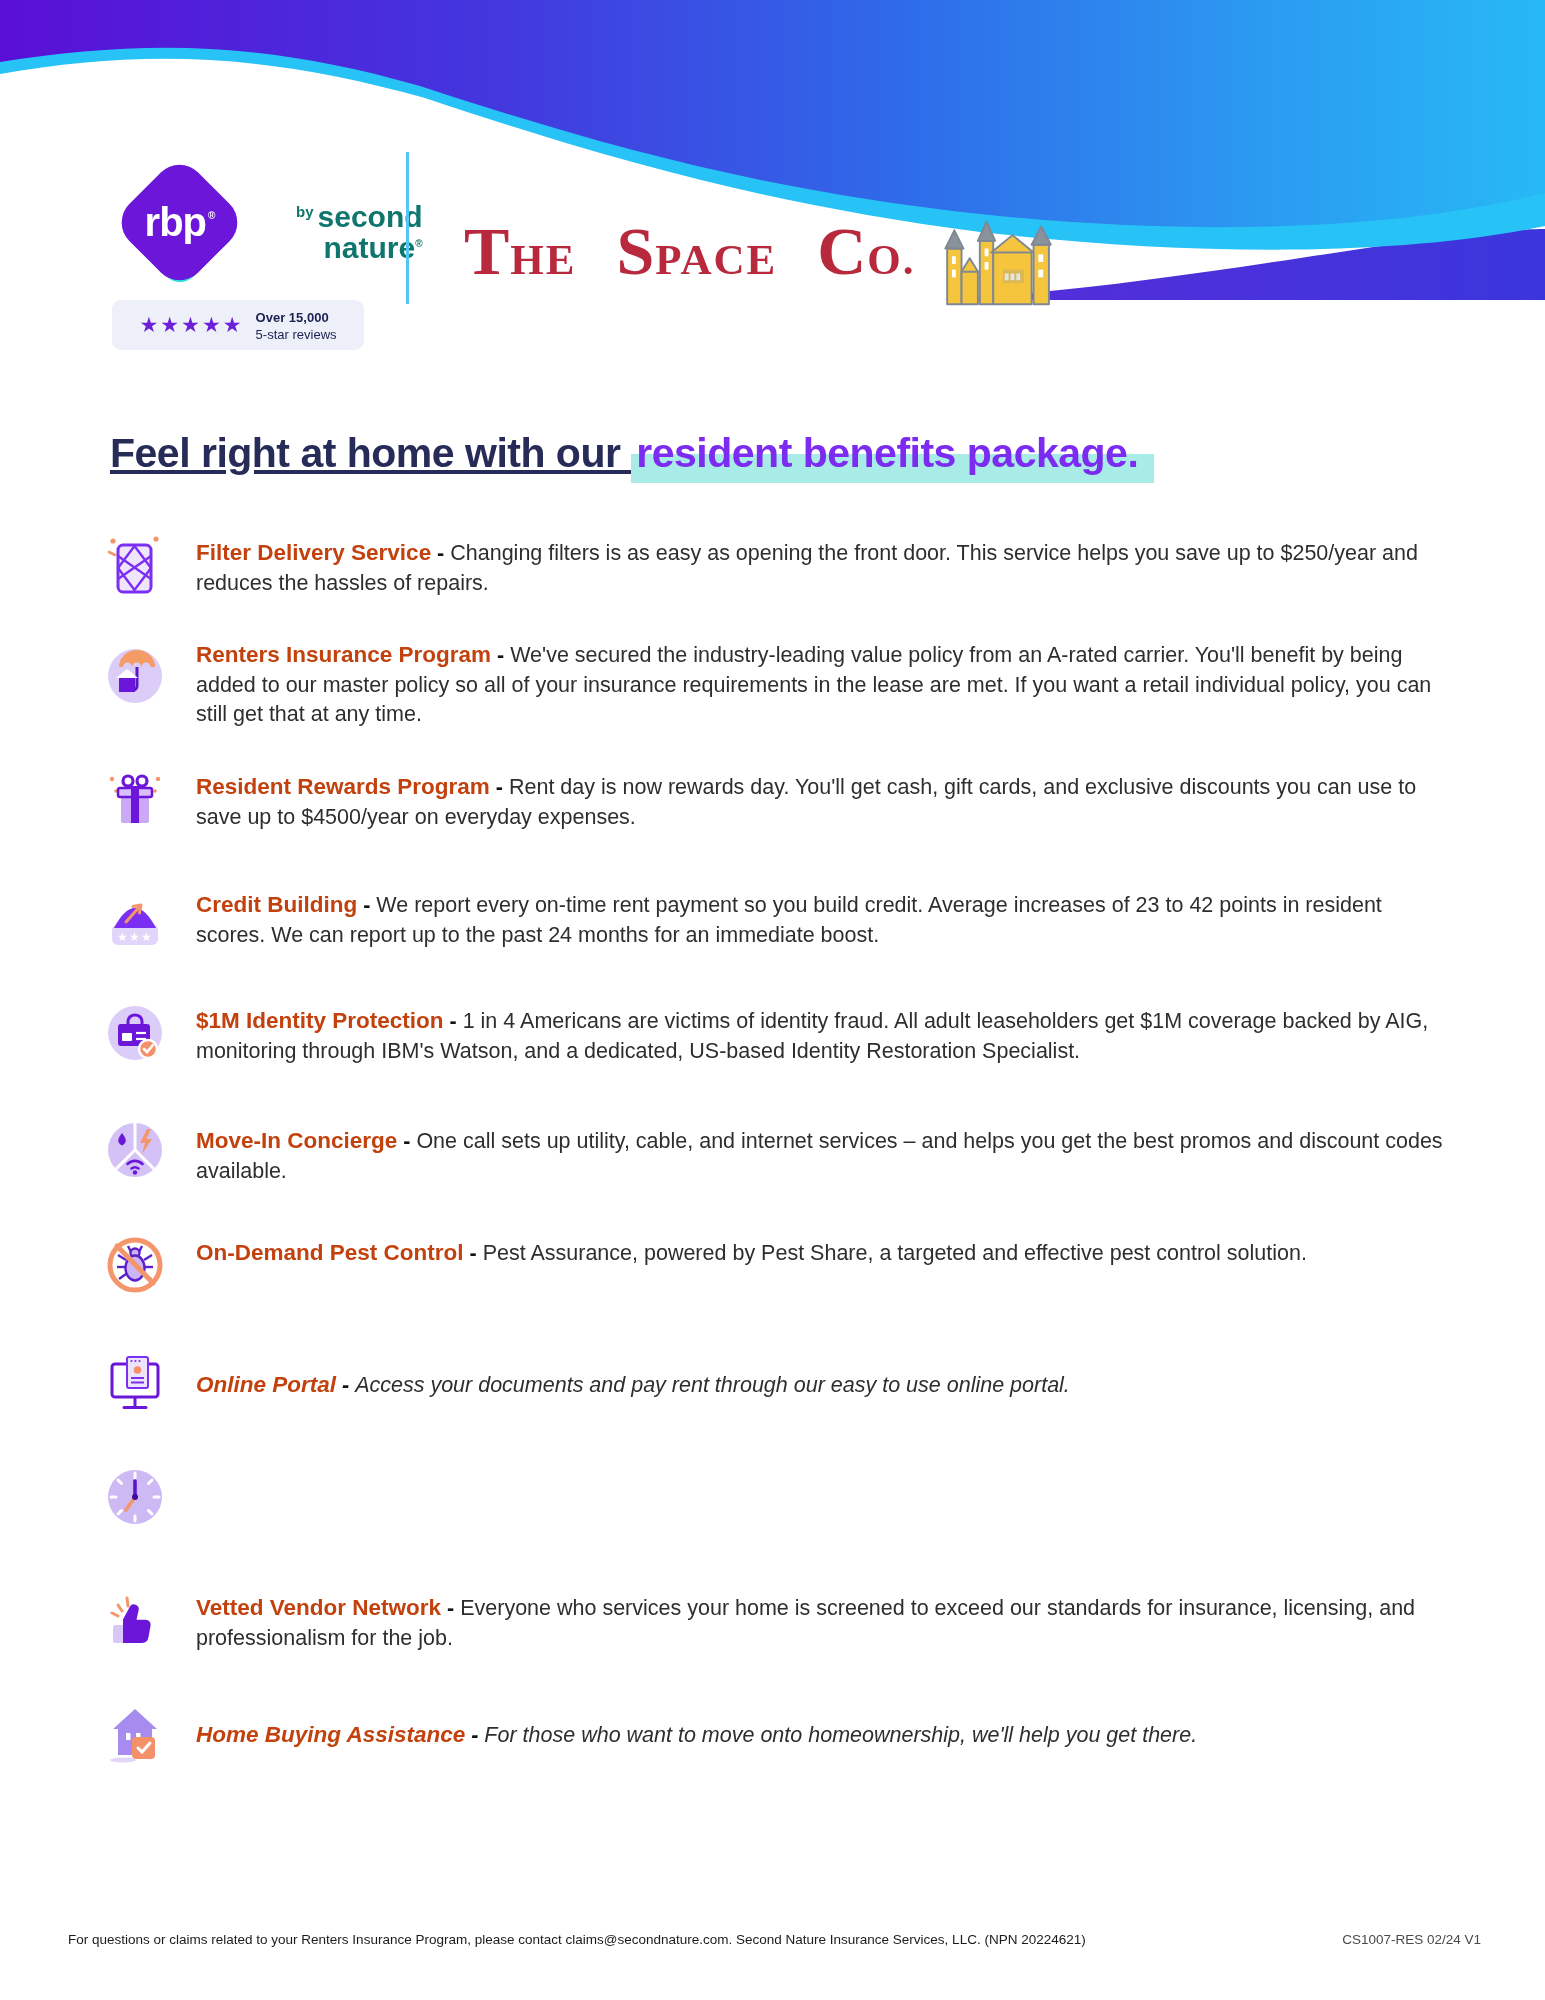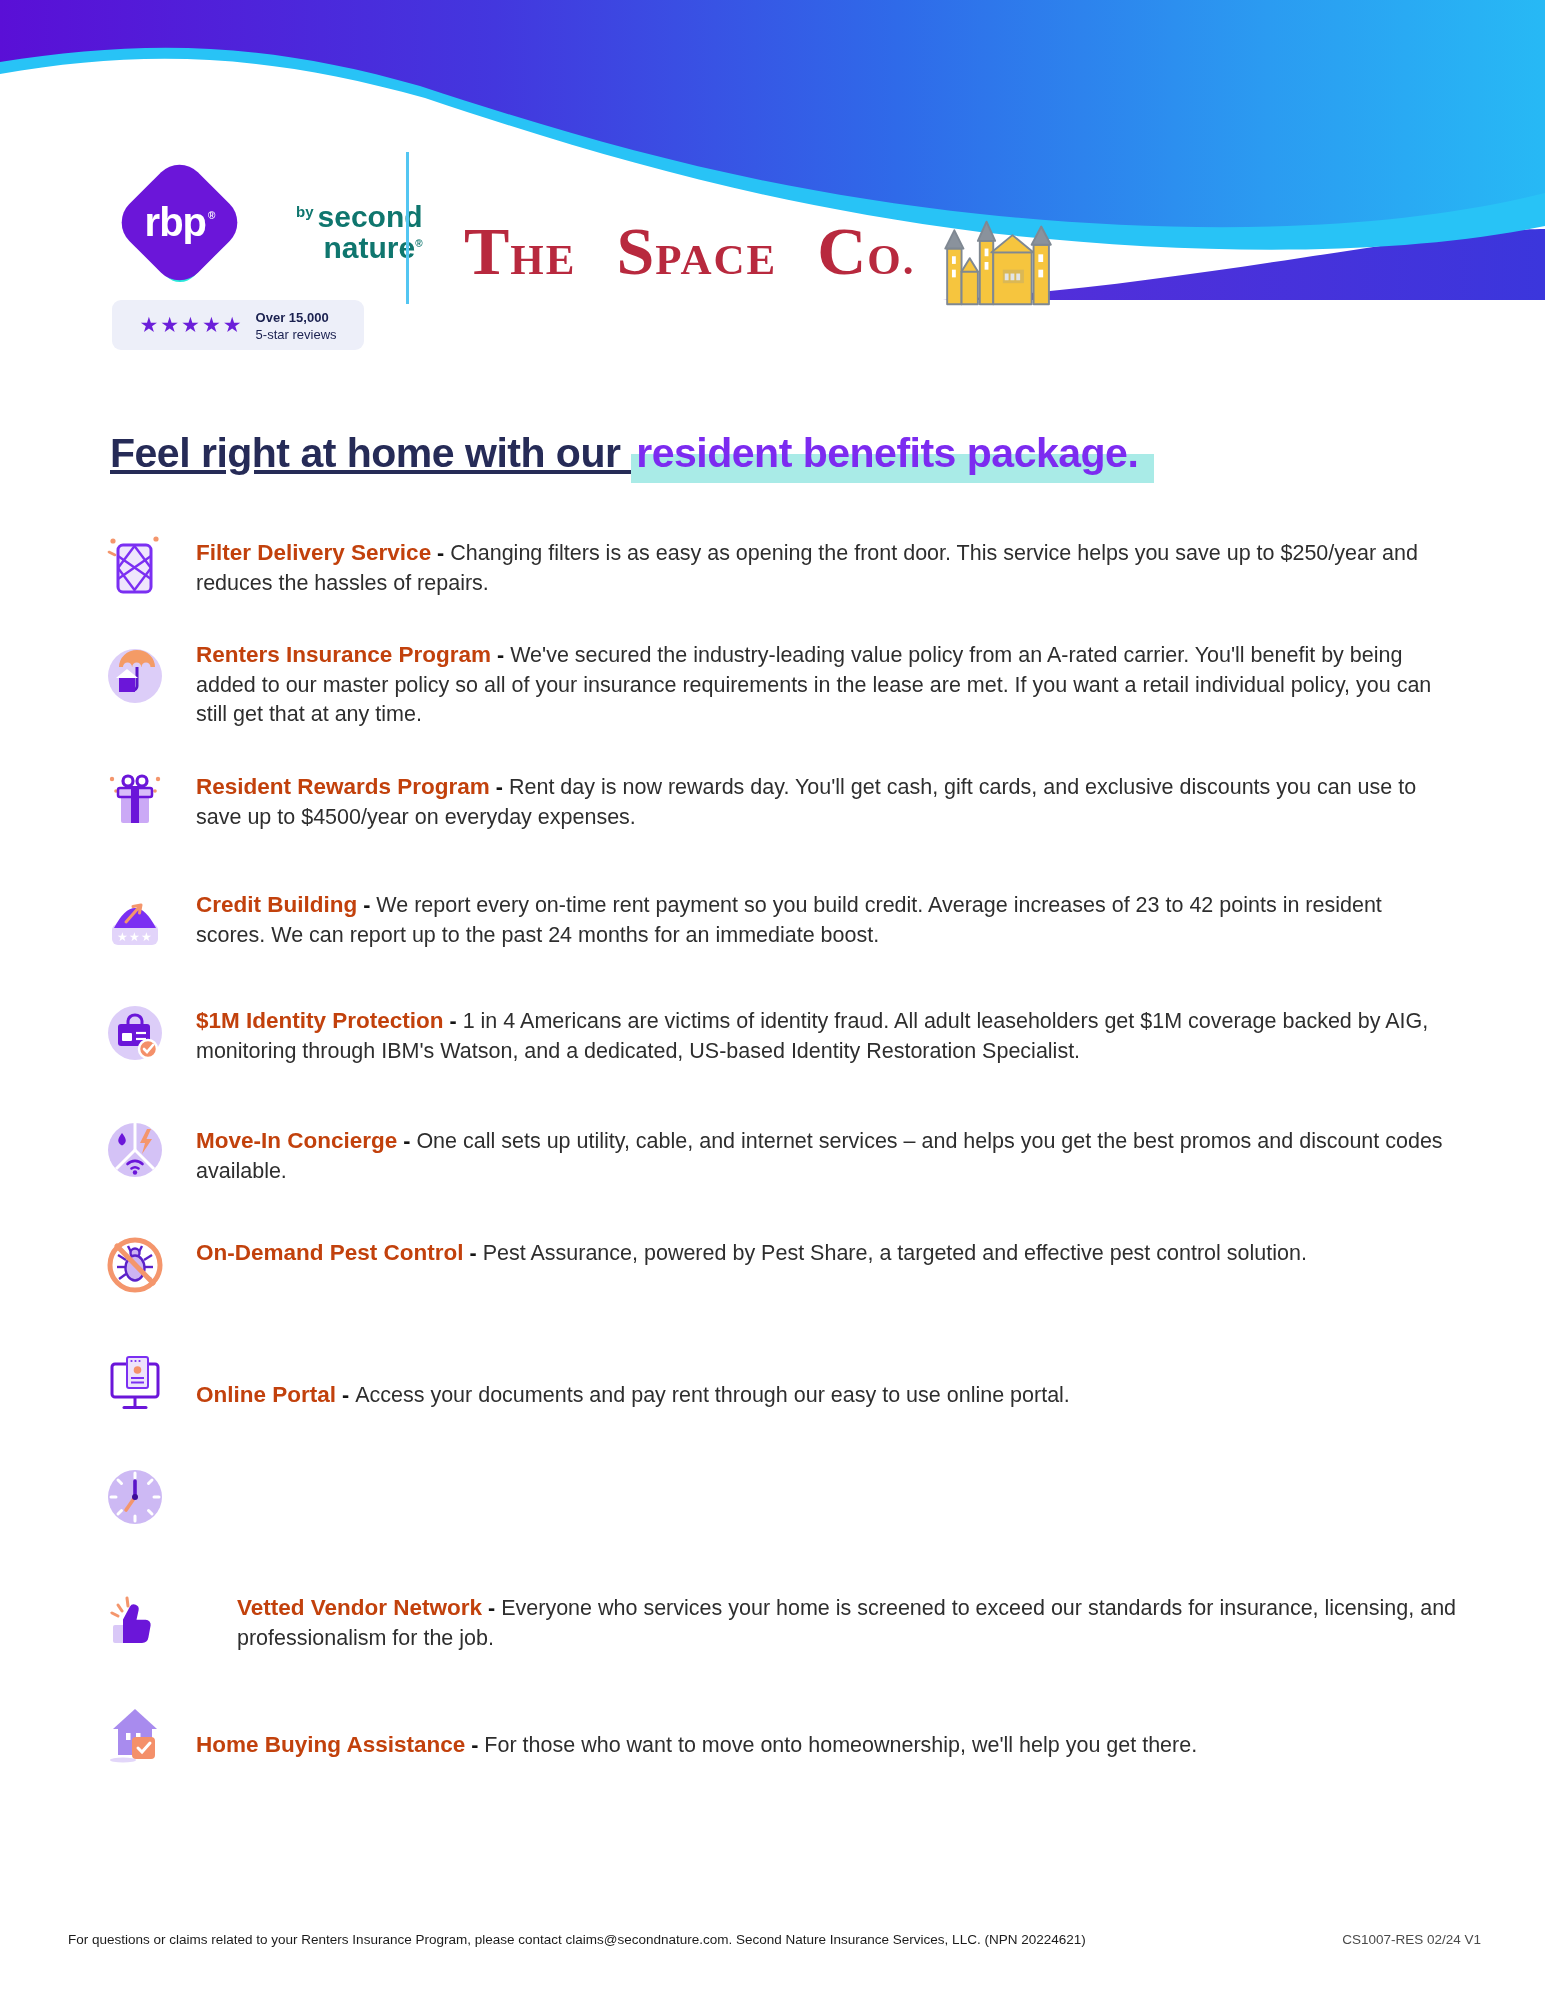--- a/index.html
+++ b/index.html
@@ -46,21 +46,21 @@
   .title-hl { color:#7C2BF0; font-weight:800; background:linear-gradient(to bottom, transparent 46%, #A9EBE7 46%); padding:0 16px 7px 5px; }
 
   
   .benefit { position:absolute; left:104px; display:flex; align-items:flex-start; gap:30px; }
   .bicon { width:62px; height:66px; flex:0 0 62px; }
   .bicon svg { width:62px; height:66px; }
   .btext { width:1252px; font-size:21.5px; line-height:29.5px; color:#2E2E2E; }
   .btext strong { font-size:22.5px; font-weight:700; color:#c2410c; }
   .btext .sep { font-weight:700; color:#141414; }
   .off0 { margin-top:0; } .off4 { margin-top:4px; } .off6 { margin-top:6px; }
-  .off10 { margin-top:10px; } .off22 { margin-top:32px; } .off11 { margin-top:11px;margin-left:41px; }
+  .off10 { margin-top:10px; } .off22 { margin-top:22px;font-style:italic; } .off11 { margin-top:11px; }
 
   
   .learn-more { position:absolute; top:1820px; left:0; width:1545px; text-align:center; font-size:25px; color:#23284F; }
   .learn-link { color:#7A2BE8; font-weight:700; }
   .fine-print { position:absolute; top:1932px; left:68px; right:64px; display:flex; justify-content:space-between; font-size:13.5px; color:#1B1B1B; }
   .fp-right { color:#4A4A4A; }
 </style>
 </head>
 <body>
 

